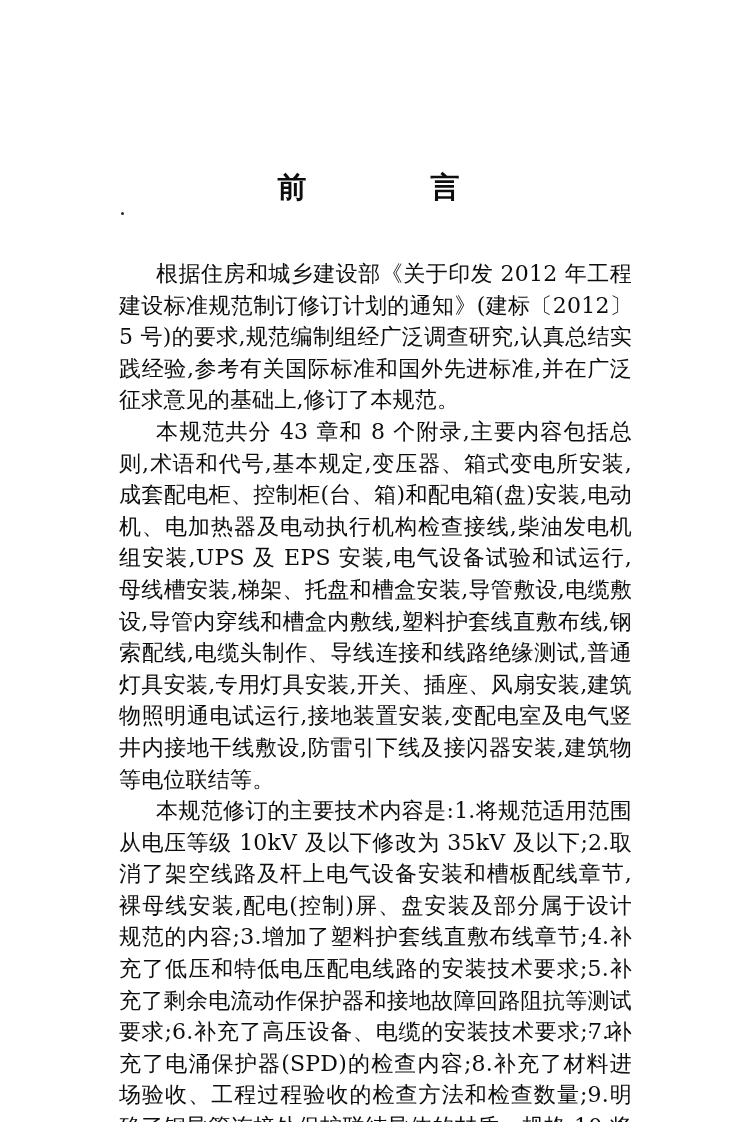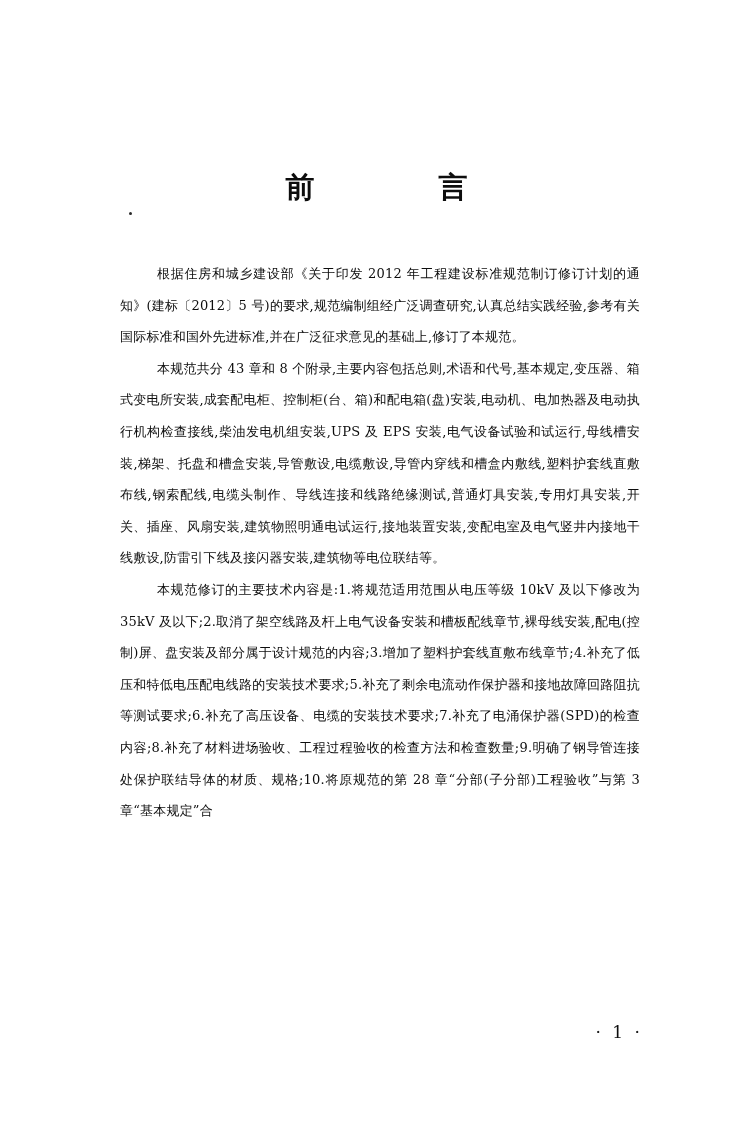--- a/index.html
+++ b/index.html
@@ -10,21 +10,21 @@
     width: 729px;
     height: 1122px;
     background: #ffffff;
     font-family: "DejaVu Serif", "Liberation Serif", serif;
     color: #0d0d0d;
     position: relative;
     overflow: hidden;
   }
   .page {
     position: absolute;
-    left: 12px;
+    left: 4px;
     top: 0;
     width: 618px;
     height: 1122px;
     box-sizing: border-box;
   }
   .page-title {
     position: absolute;
     left: 0;
     top: 168px;
     width: 729px;
@@ -35,26 +35,26 @@
     font-weight: 600;
     font-family: "DejaVu Serif", "Liberation Serif", serif;
   }
   .body-text {
     position: absolute;
     left: 108px;
     top: 258px;
     width: 520px;
   }
   .para {
-    font-size: 13px;
+    font-size: 22px;
     line-height: 31.6px;
     text-align: justify;
     text-justify: inter-ideograph;
     text-indent: 37px;
-    margin: 0 0 0 0;
+    margin: 0 0 0 7px;
     letter-spacing: 0.2px;
   }
   .stray-dot {
     position: absolute;
     left: 117px;
     top: 212px;
     width: 3px;
     height: 3px;
     background: #2a2a2a;
     border-radius: 50%;

